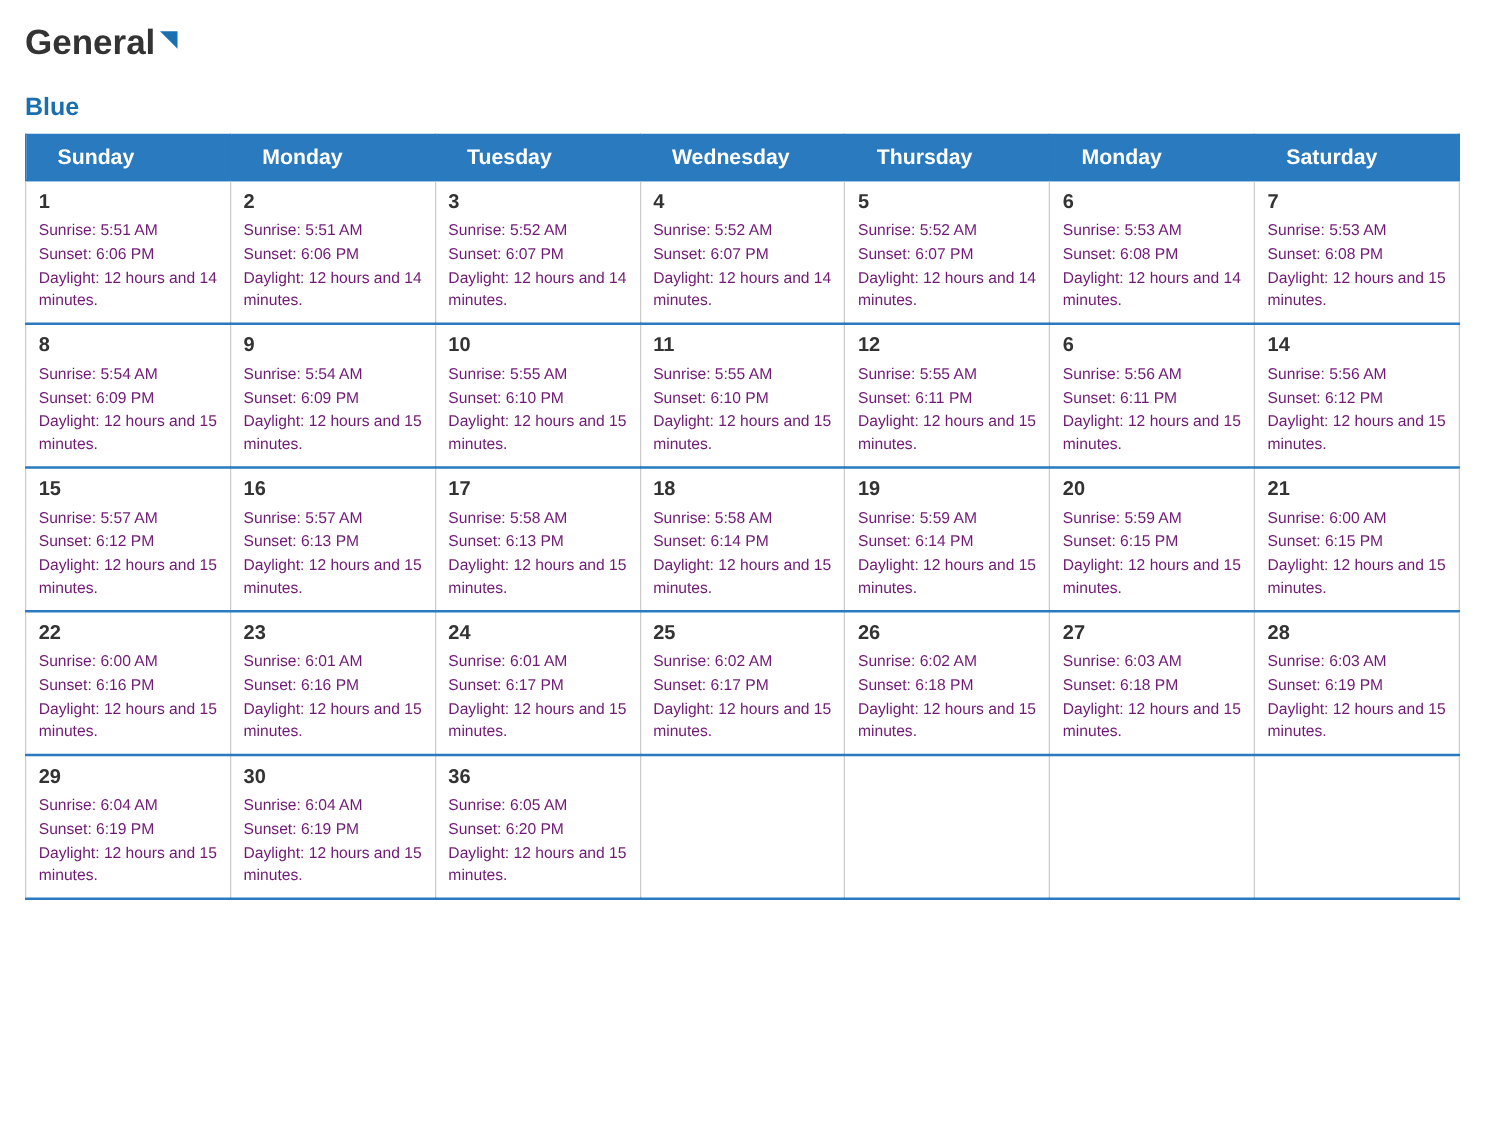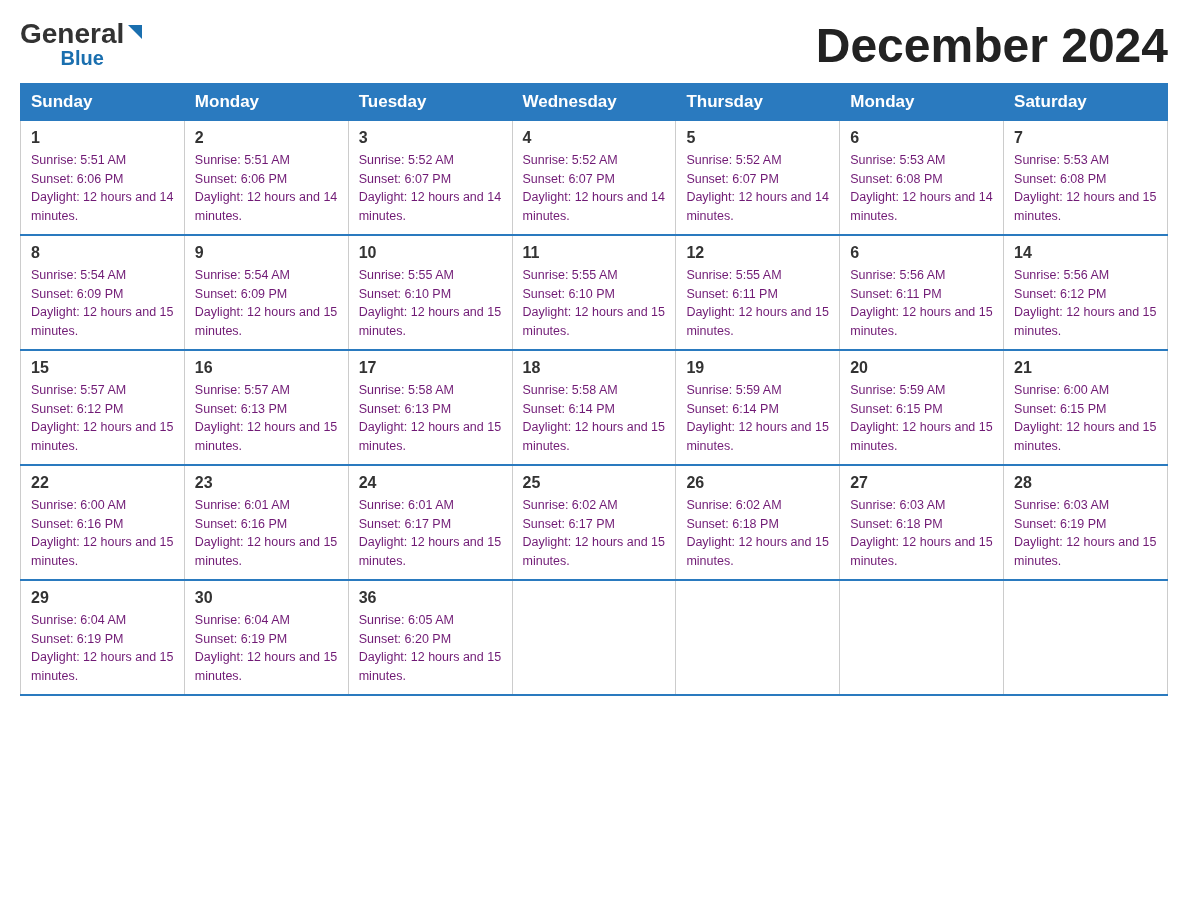--- a/index.html
+++ b/index.html
@@ -12,21 +12,22 @@
     }
     .header-area {
       display: flex;
       justify-content: space-between;
       align-items: flex-start;
       margin-bottom: 10px;
     }
     .logo {
       display: flex;
       flex-direction: column;
-      align-items: center;
+      align-items: flex-start;
+      gap: 28px;
     }
     .logo-text-general {
       font-size: 28px;
       font-weight: bold;
       color: #333;
       line-height: 1;
     }
     .logo-text-blue {
       font-size: 20px;
       font-weight: bold;
@@ -53,21 +54,21 @@
     }
     table {
       width: 100%;
       border-collapse: collapse;
       table-layout: fixed;
     }
     thead tr th {
       background-color: #2a7abf;
       color: #fff;
       font-size: 17px;
-      padding: 8px 10px;
+      padding: 8px 25px;
       text-align: left;
       border: 1px solid #2a7abf;
     }
     tbody tr td {
       vertical-align: top;
       padding: 8px 10px;
       border: 1px solid #ccc;
       font-size: 13px;
       color: #333;
       height: 110px;
@@ -101,21 +102,20 @@
         <svg width="18" height="18" viewBox="0 0 18 18">
           <polygon points="2,2 16,2 16,16" fill="#1a6faf"></polygon>
         </svg>
       </span>
     </div>
     <div>
       <span class="logo-text-blue">Blue</span>
     </div>
   </div>
   <div class="title-area">
-    <div class="month-title">December 2024</div>
   </div>
 </div>
 
 <table>
   <thead>
     <tr id="header-row">
     <th>Sunday</th>
         <th>Monday</th>
         <th>Tuesday</th>
         <th>Wednesday</th>

